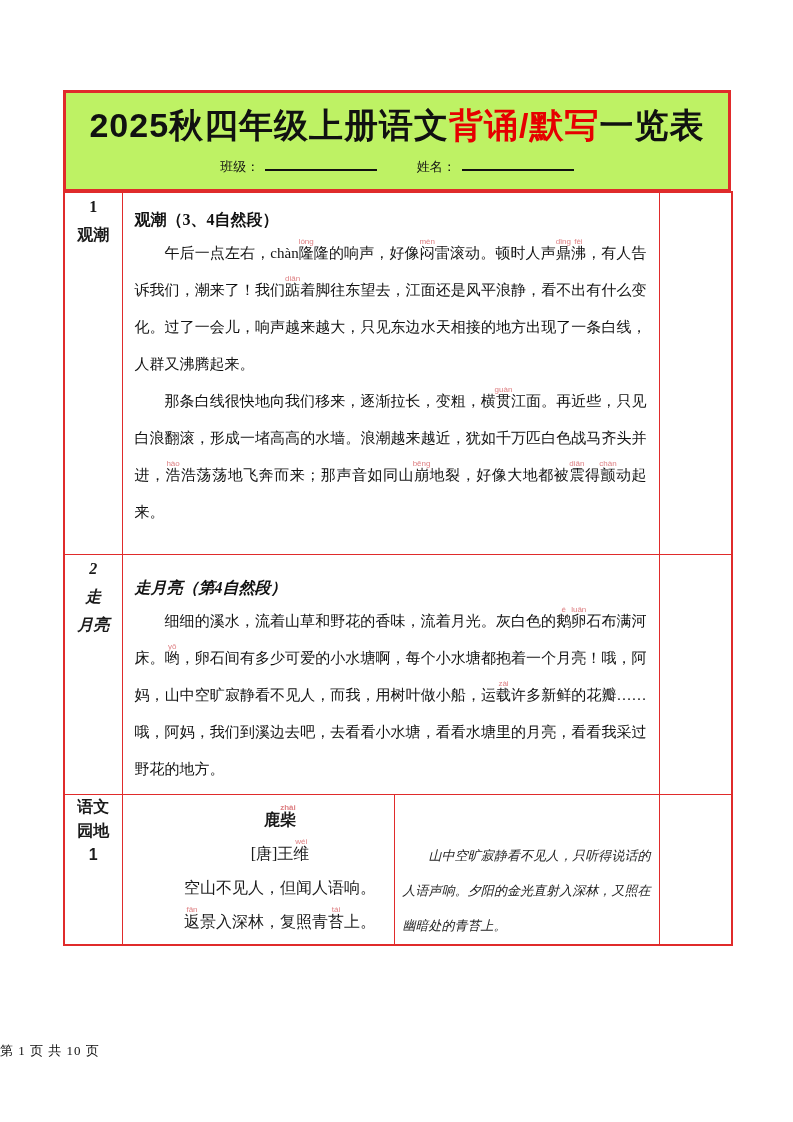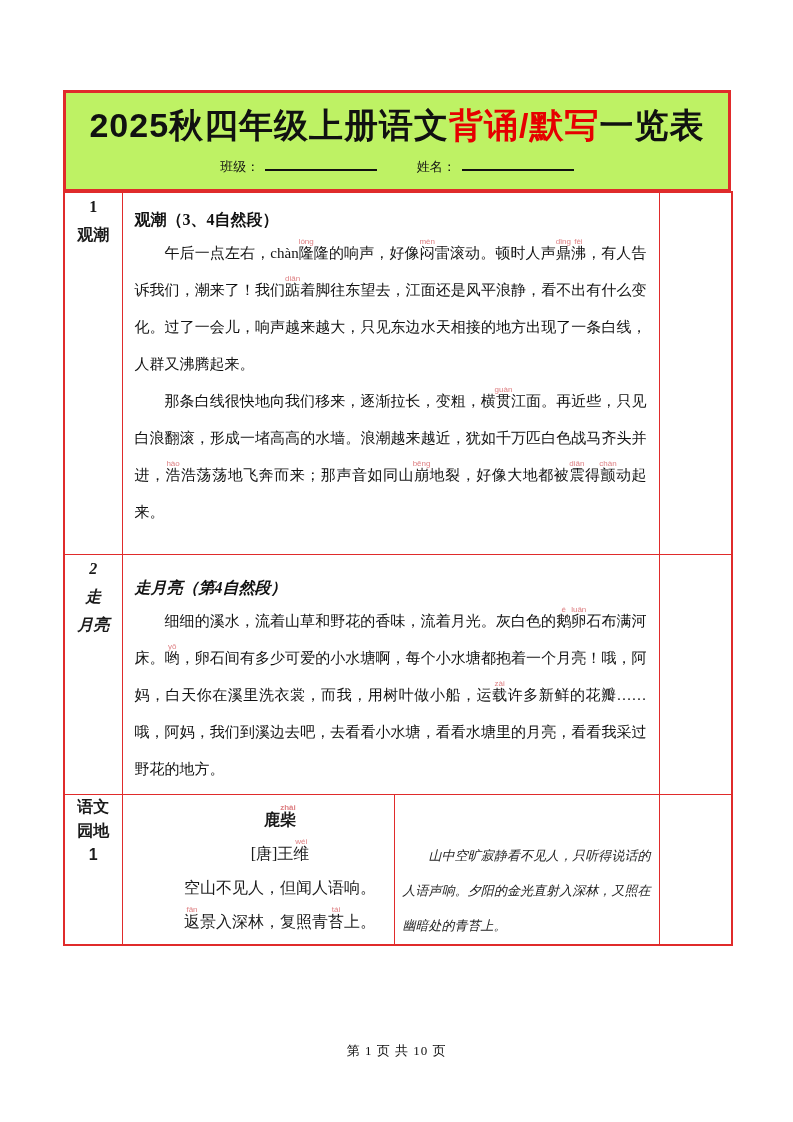--- a/index.html
+++ b/index.html
@@ -81,21 +81,21 @@
   .poem-line { font-size:16px; line-height:34px; }
   .explain-col {
     flex:1; padding:44px 8px 0 8px;
     font-style:italic; font-size:13px; line-height:35px;
     text-indent:2em; color:#222; text-align:justify;font-family:Liberation Mono, monospace;
   }
 
   
   .footer {
     position:absolute; left:0; top:1042px; width:793px;
-    text-align:center; font-size:13px; color:#111; letter-spacing:1px;
+    font-size:13px; color:#111; letter-spacing:1px;
   }
 </style>
 </head>
 <body>
 
 <div class="page">
   <div class="sheet">
 
     <div class="band">
       <div class="band-title">
@@ -131,21 +131,21 @@
           </tr>
           <tr style="height: 240px;">
             <td class="order-cell">
               <div class="order-kai">2</div>
               <div class="order-kai">走</div>
               <div class="order-kai">月亮</div>
             </td>
             <td>
               <div class="content-inner">
                 <div class="row-title kai">走月亮（第4自然段）</div>
-                <div class="para"><span>细细的溪水，流着山草和野花的香味，流着月光。灰白色的</span><ruby>鹅<rt>é</rt></ruby><ruby>卵<rt>luǎn</rt></ruby><span>石布满河床。</span><ruby>哟<rt>yō</rt></ruby><span>，卵石间有多少可爱的小水塘啊，每个小水塘都抱着一个月亮！哦，阿妈，白天你在溪里洗衣裳，而我，用树叶做小船，运</span><ruby>载<rt>zài</rt></ruby><span>许多新鲜的花瓣……哦，阿妈，我们到溪边去吧，去看看小水塘，看看水塘里的月亮，看看我采过野花的地方。</span></div>
+                <div class="para"><span>细细的溪水，流着山草和野花的香味，流着月光。灰白色的</span><ruby>鹅<rt>é</rt></ruby><ruby>卵<rt>luǎn</rt></ruby><span>石布满河床。</span><ruby>哟<rt>yō</rt></ruby><span>，卵石间有多少可爱的小水塘啊，每个小水塘都抱着一个月亮！哦，阿妈，山中空旷寂静看不见人，而我，用树叶做小船，运</span><ruby>载<rt>zài</rt></ruby><span>许多新鲜的花瓣……哦，阿妈，我们到溪边去吧，去看看小水塘，看看水塘里的月亮，看看我采过野花的地方。</span></div>
               </div>
             </td>
             <td class="sign-cell"></td>
           </tr>
           <tr style="height: 117px;">
             <td class="order-cell">
               <div class="order-hei">语文</div>
               <div class="order-hei">园地</div>
               <div class="order-hei">1</div>
             </td>

